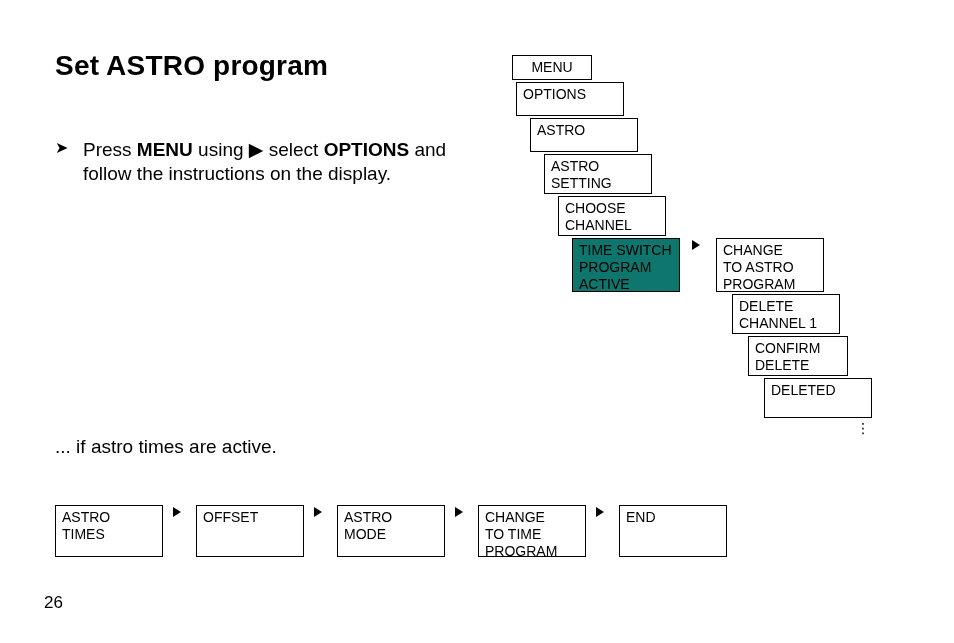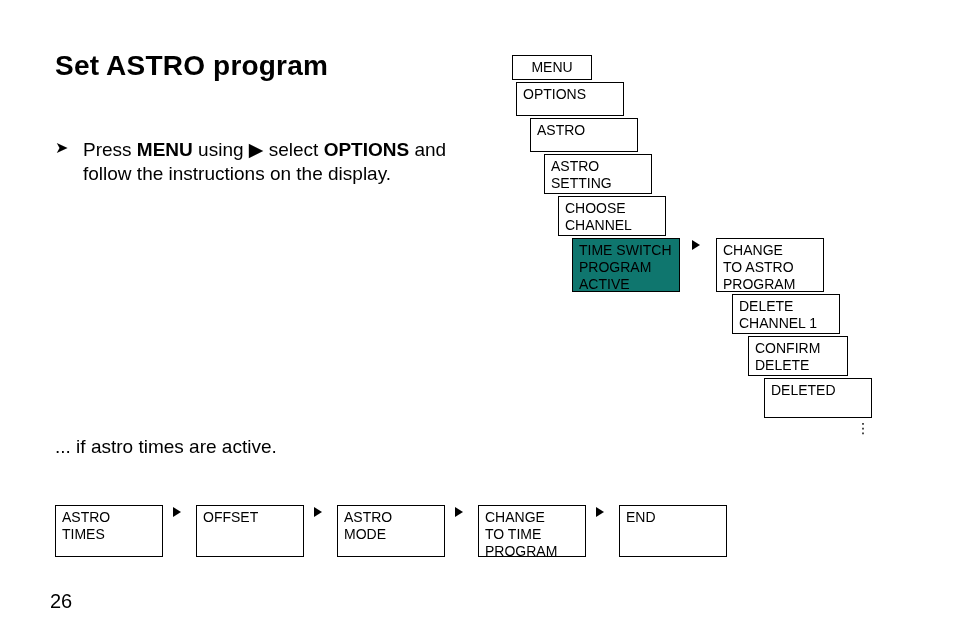--- a/index.html
+++ b/index.html
@@ -42,23 +42,23 @@
     width: 28px;
     flex: none;
     font-size: 16px;
   }
   .bullet-text { max-width: 400px; }
   .para2 { left: 55px; top: 212px; max-width: 420px; }
   .para3 { left: 55px; top: 330px; max-width: 700px; }
   .line-astro { left: 55px; top: 435px; }
   .page-number {
     position: absolute;
-    left: 50px;
+    left: 44px;
     bottom: 30px;
-    font-size: 20px;
+    font-size: 17px;
   }
 
   
   .flow-box {
     position: absolute;
     border: 1px solid #000;
     background: #fff;
     padding: 3px 6px;
     font-size: 14px;
     line-height: 1.2;

